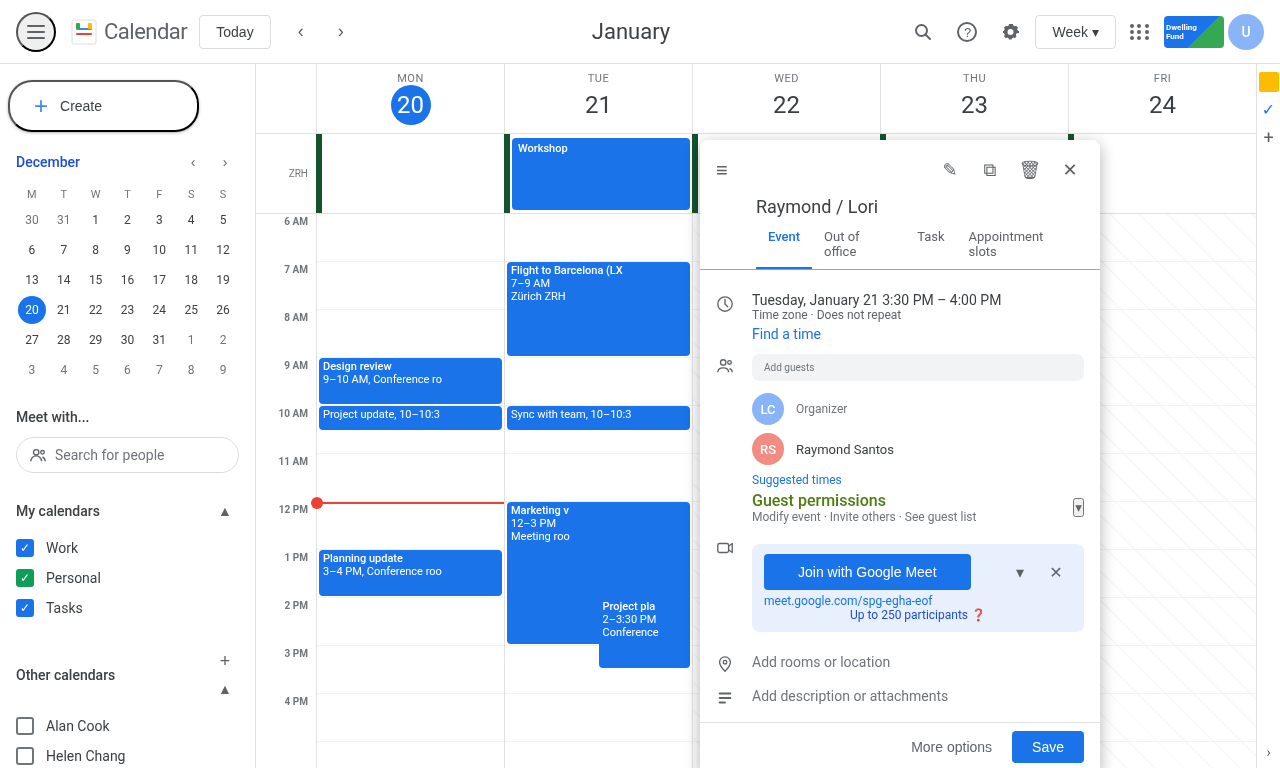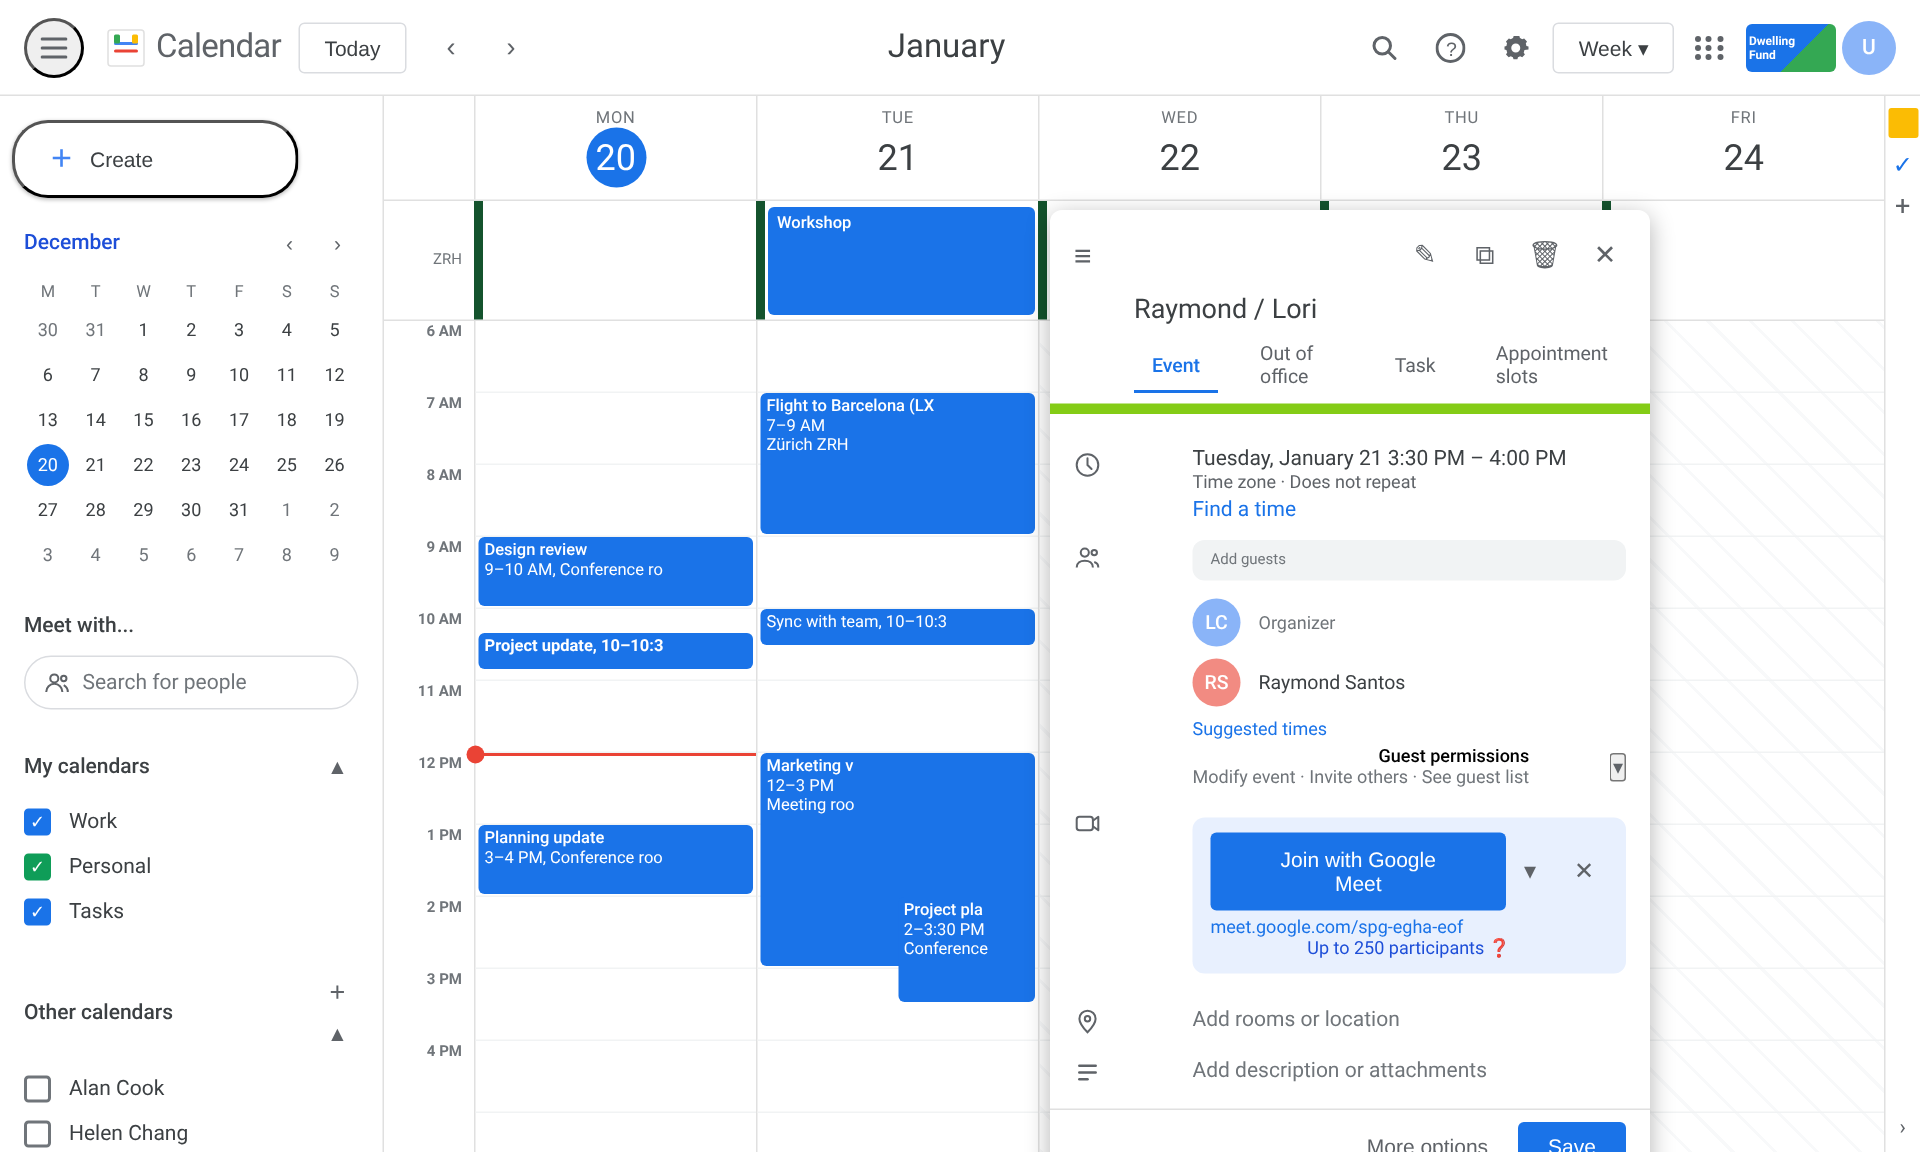--- a/index.html
+++ b/index.html
@@ -83,40 +83,40 @@
     
     .time-line { position: absolute; left: 0; right: 0; height: 2px; background: #ea4335; z-index: 5; }
     .time-line-dot { width: 12px; height: 12px; background: #ea4335; border-radius: 50%; position: absolute; left: -6px; top: -5px; }
 
     
     .event-popup { position: absolute; top: 140px; left: 700px; width: 400px; background: white; border-radius: 8px; box-shadow: 0 4px 16px rgba(0,0,0,0.3); z-index: 100; }
     .popup-header { display: flex; align-items: center; justify-content: space-between; padding: 12px 12px 0 16px; }
     .popup-header-icons { display: flex; gap: 4px; }
     .popup-header-icon { width: 36px; height: 36px; border-radius: 50%; border: none; background: none; cursor: pointer; display: flex; align-items: center; justify-content: center; color: #5f6368; font-size: 18px; }
     .popup-title { font-size: 18px; color: #3c4043; font-weight: 400; padding: 8px 16px 4px 56px; }
-    .popup-tabs { display: flex; gap: 16px; padding: 0 16px 0 56px; border-bottom: 7px solid #84cc16; margin-bottom: 8px; align-items: center; }
+    .popup-tabs { display: flex; gap: 0; padding: 0 16px 0 56px; border-bottom: 1px solid #84cc16; margin-bottom: 8px; }
     .popup-tab { padding: 8px 12px; font-size: 13px; color: #5f6368; cursor: pointer; border-bottom: 2px solid transparent; }
     .popup-tab.active { color: #1a73e8; border-bottom: 2px solid #1a73e8; font-weight: 500; }
     .popup-content { padding: 8px 16px; }
     .popup-row { display: flex; align-items: flex-start; gap: 16px; padding: 6px 0; }
     .popup-row-icon { width: 20px; height: 20px; color: #5f6368; display: flex; align-items: center; justify-content: flex-start; flex-shrink: 0; font-size: 16px; margin-top: 2px; }
-    .popup-row-content { flex: 1; margin-left: 43px; }
+    .popup-row-content { flex: 1; }
     .popup-date-text { font-size: 14px; color: #3c4043; }
     .popup-sub-text { font-size: 12px; color: #5f6368; }
     .find-time { font-size: 14px; color: #1a73e8; cursor: pointer; margin-top: 4px; }
 
     
     .guest-add { background: #f1f3f4; border-radius: 8px; padding: 8px 12px; font-size: 10px; color: #70757a; cursor: pointer; width: 100%; margin-bottom: 8px; }
     .guest-item { display: flex; align-items: center; gap: 12px; padding: 4px 0; }
     .guest-avatar { width: 32px; height: 32px; border-radius: 50%; display: flex; align-items: center; justify-content: center; font-size: 13px; color: white; font-weight: 500; flex-shrink: 0; }
     .guest-info { flex: 1; }
     .guest-name { font-size: 13px; color: #3c4043; }
     .guest-role { font-size: 12px; color: #70757a; }
     .suggested-times { font-size: 12px; color: #1a73e8; cursor: pointer; padding: 4px 0; }
-    .guest-permissions { font-size: 12px; color: #000000; font-weight: 500; text-align: right; }
+    .guest-permissions { font-size: 16px; color: #4d7c0f; font-weight: 500; }
     .guest-permissions-detail { font-size: 12px; color: #70757a; }
     .permissions-row { display: flex; align-items: center; justify-content: space-between; }
     .permissions-expand { cursor: pointer; color: #5f6368; }
 
     
     .meet-section { background: #e8f0fe; border-radius: 8px; padding: 10px 12px; margin: 8px 0; }
     .meet-row { display: flex; align-items: center; justify-content: space-between; }
     .meet-btn { background: #1a73e8; color: white; border: none; border-radius: 4px; padding: 10px 34px; font-size: 14px; cursor: pointer; font-weight: 500; }
     .meet-btn-icons { display: flex; gap: 4px; }
     .meet-btn-icon { width: 32px; height: 32px; border-radius: 50%; border: none; background: none; cursor: pointer; color: #5f6368; font-size: 16px; display: flex; align-items: center; justify-content: center; }
@@ -415,21 +415,21 @@
             <div class="cal-hour-line"></div>
             <div class="cal-hour-line"></div>
           <div class="cal-hour-line"></div>
             <div class="cal-hour-line"></div>
 
           <div class="event event-blue" style="top:144px; height:46px;">
             <div style="font-weight:500;">Design review</div>
             <div>9–10 AM, Conference ro</div>
           </div>
 
-          <div class="event event-blue" style="top:208px; height:24px;font-weight:bold;">
+          <div class="event event-blue" style="top:192px; height:24px;">
             <div>Project update, 10–10:3</div>
           </div>
 
           <div class="event event-blue" style="top:336px; height:46px;">
             <div style="font-weight:500;">Planning update</div>
             <div>3–4 PM, Conference roo</div>
           </div>
 
           <div class="time-line" style="position:absolute; top:288px; left:0; right:0;">
             <div class="time-line-dot"></div>

